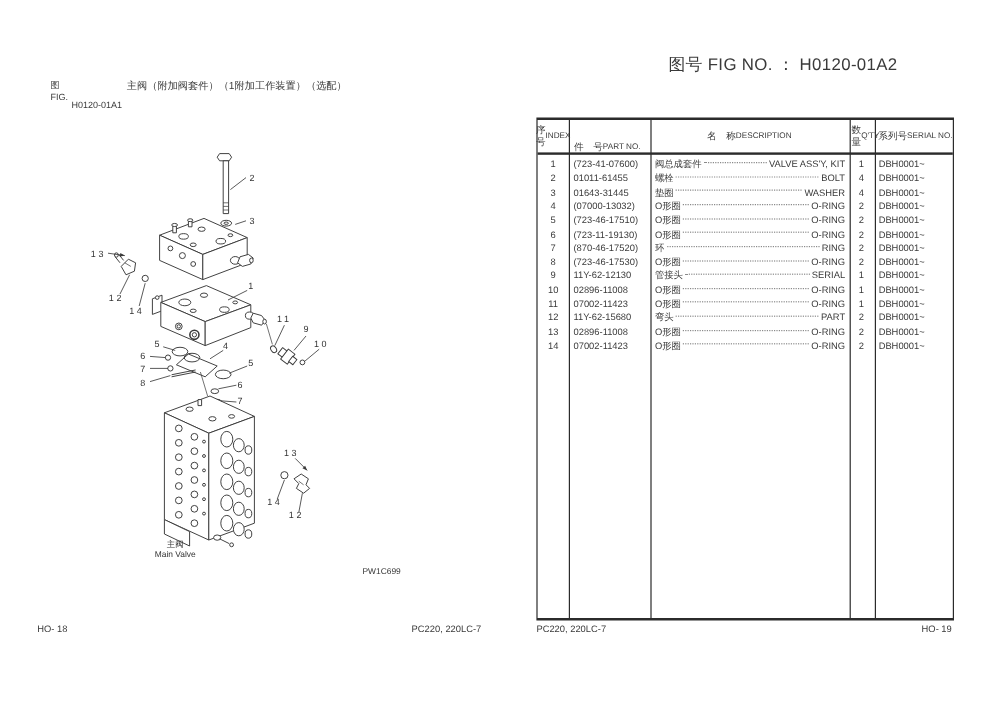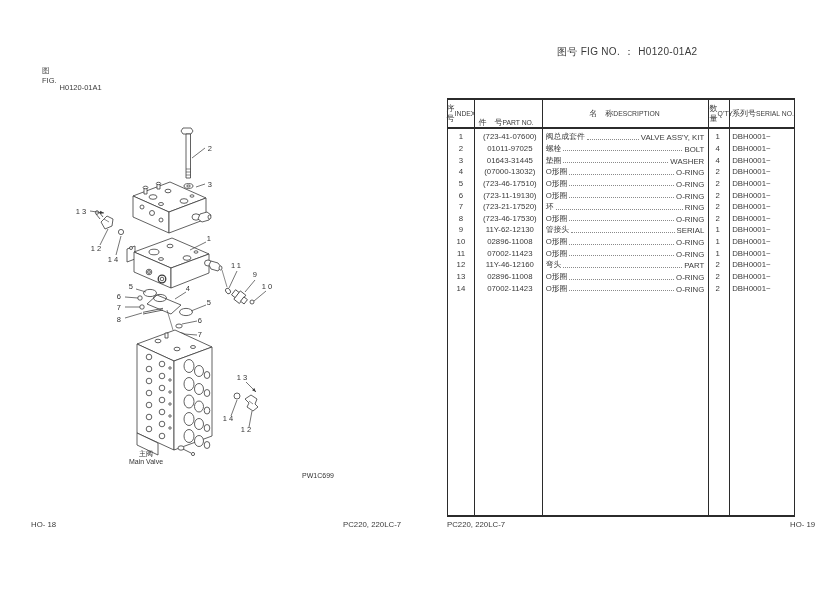--- a/index.html
+++ b/index.html
@@ -2,42 +2,42 @@
 <html><head>
 <meta charset="utf-8">
 <style>
   html,body{margin:0;padding:0;background:#e8e8e8;}
   .page{
     position:relative;width:840px;height:592px;background:#ffffff;
     font-family:"Liberation Sans","DejaVu Sans",sans-serif;color:#3a3a3a;overflow:hidden;
   }
   .abs{position:absolute;}
   
-  .fig-no{left:557px;top:45px;font-size:10px;letter-spacing:.3px;}
+  .fig-no{left:557px;top:45px;font-size:14px;letter-spacing:.3px;}
   .fig-no span{margin-right:4px;}
   
   .title-block{left:42px;top:66px;display:flex;align-items:flex-start;}
   .tb-figcol{display:flex;flex-direction:column;font-size:7.5px;line-height:9.5px;}
   .tb-code{font-size:7.5px;margin:17px 4px 0 3px;}
   .tb-titles{font-size:8px;line-height:10px;}
   .tb-titles .cn{font-size:8.5px;}
   
   .ptable{left:447px;top:98px;width:348px;height:419px;box-sizing:border-box;
     border-top:2px solid #2b2b2b;border-bottom:2px solid #2b2b2b;
     border-left:1px solid #2b2b2b;border-right:1px solid #2b2b2b;}
   .vline{position:absolute;top:0;bottom:0;width:1px;background:#2b2b2b;}
   .thead{position:absolute;left:0;top:0;right:0;height:27px;border-bottom:2px solid #2b2b2b;display:flex;}
   .th{display:flex;flex-direction:row;align-items:center;justify-content:center;font-size:8px;line-height:9.5px;}
   .th .en{font-size:6.8px;}
   .c1{width:26px;} .c2{width:68px;align-items:flex-end;} .c3{width:183px;text-align:right;} .c4{width:21px;} .c5{width:66px;}
   .tbody{position:absolute;left:0;top:29px;right:0;padding-top:2px;}
   .prow{display:flex;height:11.65px;align-items:center;font-size:7.8px;}
   .cell-index{width:26px;text-align:center;}
-  .cell-part{width:68px;padding-left:4px;box-sizing:border-box;text-align:center;}
-  .cell-desc{width:166px;display:flex;align-items:flex-end;padding:0 3px 0 4px;box-sizing:border-box;}
+  .cell-part{width:68px;padding-left:4px;box-sizing:border-box;}
+  .cell-desc{width:166px;display:flex;align-items:center;padding:0 3px 0 4px;box-sizing:border-box;}
   .cell-desc .cn{white-space:nowrap;}
   .cell-desc .leader{flex:1;border-bottom:1px dotted #8a8a8a;margin:0 2px 2.5px 2px;min-width:6px;}
   .cell-desc .en{white-space:nowrap;}
   .cell-qty{width:21px;text-align:center;}
   .cell-serial{width:66px;padding-left:4px;box-sizing:border-box;}
   
   .foot{top:520px;font-size:7.8px;}
   
   svg{position:absolute;left:0;top:0;}
   svg .callout{font-family:"Liberation Sans","DejaVu Sans",sans-serif;font-size:7.5px;letter-spacing:2.2px;fill:#333;}
@@ -247,20 +247,21 @@
     <span>图号  FIG NO.</span><span>：</span><span>H0120-01A2</span>
   </div>
 
   <div class="abs title-block">
     <div class="tb-figcol">
       <span>图</span>
       <span>FIG.</span>
     </div>
     <div class="tb-code">H0120-01A1</div>
     <div class="tb-titles">
+      <div class="cn">主阀（附加阀套件）（1附加工作装置）（选配）</div>
     </div>
   </div>
 
   <div class="abs ptable">
     <div class="vline" style="left:26px"></div>
     <div class="vline" style="left:94px"></div>
     <div class="vline" style="left:260px"></div>
     <div class="vline" style="left:281px"></div>
 
     <div class="thead">
@@ -293,21 +294,21 @@
           <div class="cell-desc">
             <div class="cn">阀总成套件</div>
             <div class="leader"></div>
             <div class="en">VALVE ASS'Y, KIT</div>
           </div>
           <div class="cell-qty">1</div>
           <div class="cell-serial">DBH0001~</div>
         </div>
         <div class="prow">
           <div class="cell-index">2</div>
-          <div class="cell-part">01011-97025</div>
+          <div class="cell-part">01011-61455</div>
           <div class="cell-desc">
             <div class="cn">螺栓</div>
             <div class="leader"></div>
             <div class="en">BOLT</div>
           </div>
           <div class="cell-qty">4</div>
           <div class="cell-serial">DBH0001~</div>
         </div>
         <div class="prow">
           <div class="cell-index">3</div>
@@ -348,21 +349,21 @@
           <div class="cell-desc">
             <div class="cn">O形圈</div>
             <div class="leader"></div>
             <div class="en">O-RING</div>
           </div>
           <div class="cell-qty">2</div>
           <div class="cell-serial">DBH0001~</div>
         </div>
         <div class="prow">
           <div class="cell-index">7</div>
-          <div class="cell-part">(723-21-17520)</div>
+          <div class="cell-part">(870-46-17520)</div>
           <div class="cell-desc">
             <div class="cn">环</div>
             <div class="leader"></div>
             <div class="en">RING</div>
           </div>
           <div class="cell-qty">2</div>
           <div class="cell-serial">DBH0001~</div>
         </div>
         <div class="prow">
           <div class="cell-index">8</div>
@@ -403,21 +404,21 @@
           <div class="cell-desc">
             <div class="cn">O形圈</div>
             <div class="leader"></div>
             <div class="en">O-RING</div>
           </div>
           <div class="cell-qty">1</div>
           <div class="cell-serial">DBH0001~</div>
         </div>
         <div class="prow">
           <div class="cell-index">12</div>
-          <div class="cell-part">11Y-46-12160</div>
+          <div class="cell-part">11Y-62-15680</div>
           <div class="cell-desc">
             <div class="cn">弯头</div>
             <div class="leader"></div>
             <div class="en">PART</div>
           </div>
           <div class="cell-qty">2</div>
           <div class="cell-serial">DBH0001~</div>
         </div>
         <div class="prow">
           <div class="cell-index">13</div>
@@ -440,15 +441,15 @@
           </div>
           <div class="cell-qty">2</div>
           <div class="cell-serial">DBH0001~</div>
         </div>
       </div>
   </div>
 
   <div class="abs foot" style="left:31px">HO- 18</div>
   <div class="abs foot" style="left:343px">PC220, 220LC-7</div>
   <div class="abs foot" style="left:447px">PC220, 220LC-7</div>
-  <div class="abs foot" style="left:790px">HO- 19</div>
+  <div class="abs foot" style="left:768px">HO- 19</div>
 
 </div>
 
 </body></html>

